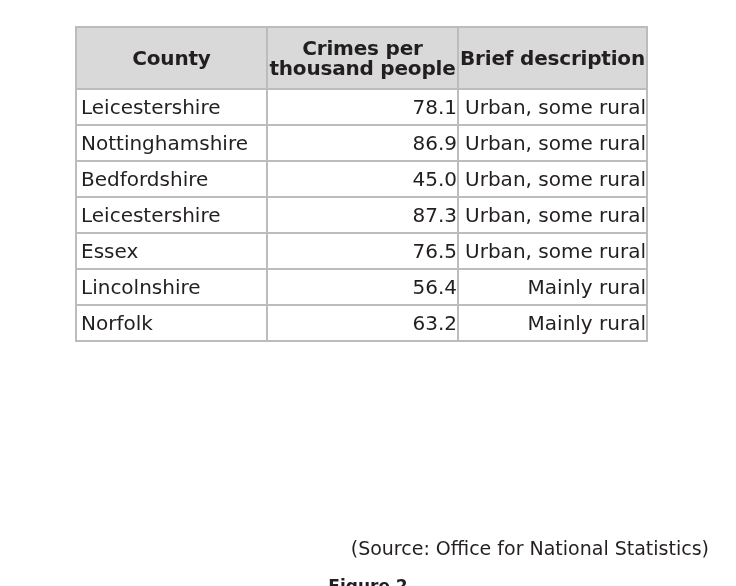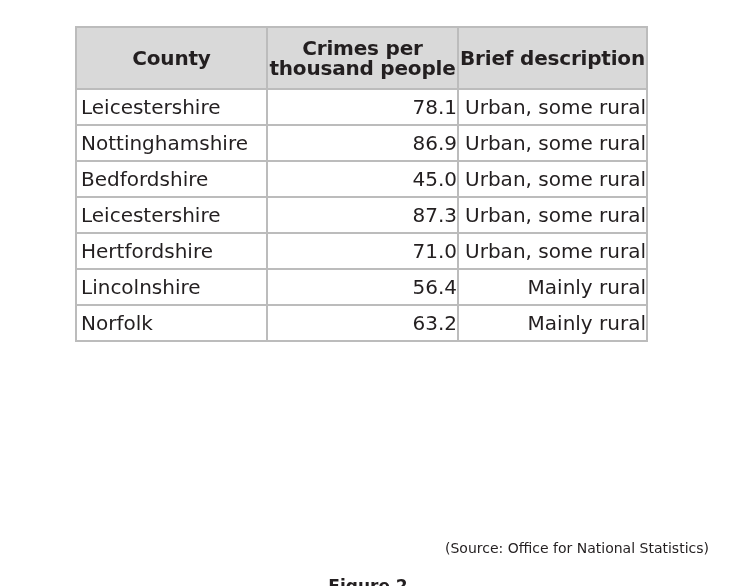--- a/index.html
+++ b/index.html
@@ -49,21 +49,21 @@
       text-align: right;
     }
     .col-w-county { width: 191px; }
     .col-w-rate { width: 191px; }
     .col-w-desc { width: 189px; }
 
     .source-note {
       position: absolute;
       right: 27px;
       top: 539px;
-      font-size: 14px;
+      font-size: 19px;
       line-height: 18px;
       white-space: nowrap;
     }
     .figure-caption {
       position: absolute;
       left: 0;
       width: 736px;
       top: 576px;
       text-align: center;
       font-size: 17px;
@@ -109,22 +109,22 @@
       <td class="col-county">Bedfordshire</td>
       <td class="col-rate">45.0</td>
       <td class="col-desc">Urban, some rural</td>
     </tr>
     <tr>
       <td class="col-county">Leicestershire</td>
       <td class="col-rate">87.3</td>
       <td class="col-desc">Urban, some rural</td>
     </tr>
     <tr>
-      <td class="col-county">Hertfordshire</td>
-      <td class="col-rate">71.0</td>
+      <td class="col-county">Essex</td>
+      <td class="col-rate">76.5</td>
       <td class="col-desc">Urban, some rural</td>
     </tr>
     <tr>
       <td class="col-county">Lincolnshire</td>
       <td class="col-rate">56.4</td>
       <td class="col-desc">Mainly rural</td>
     </tr>
     <tr>
       <td class="col-county">Norfolk</td>
       <td class="col-rate">63.2</td>

